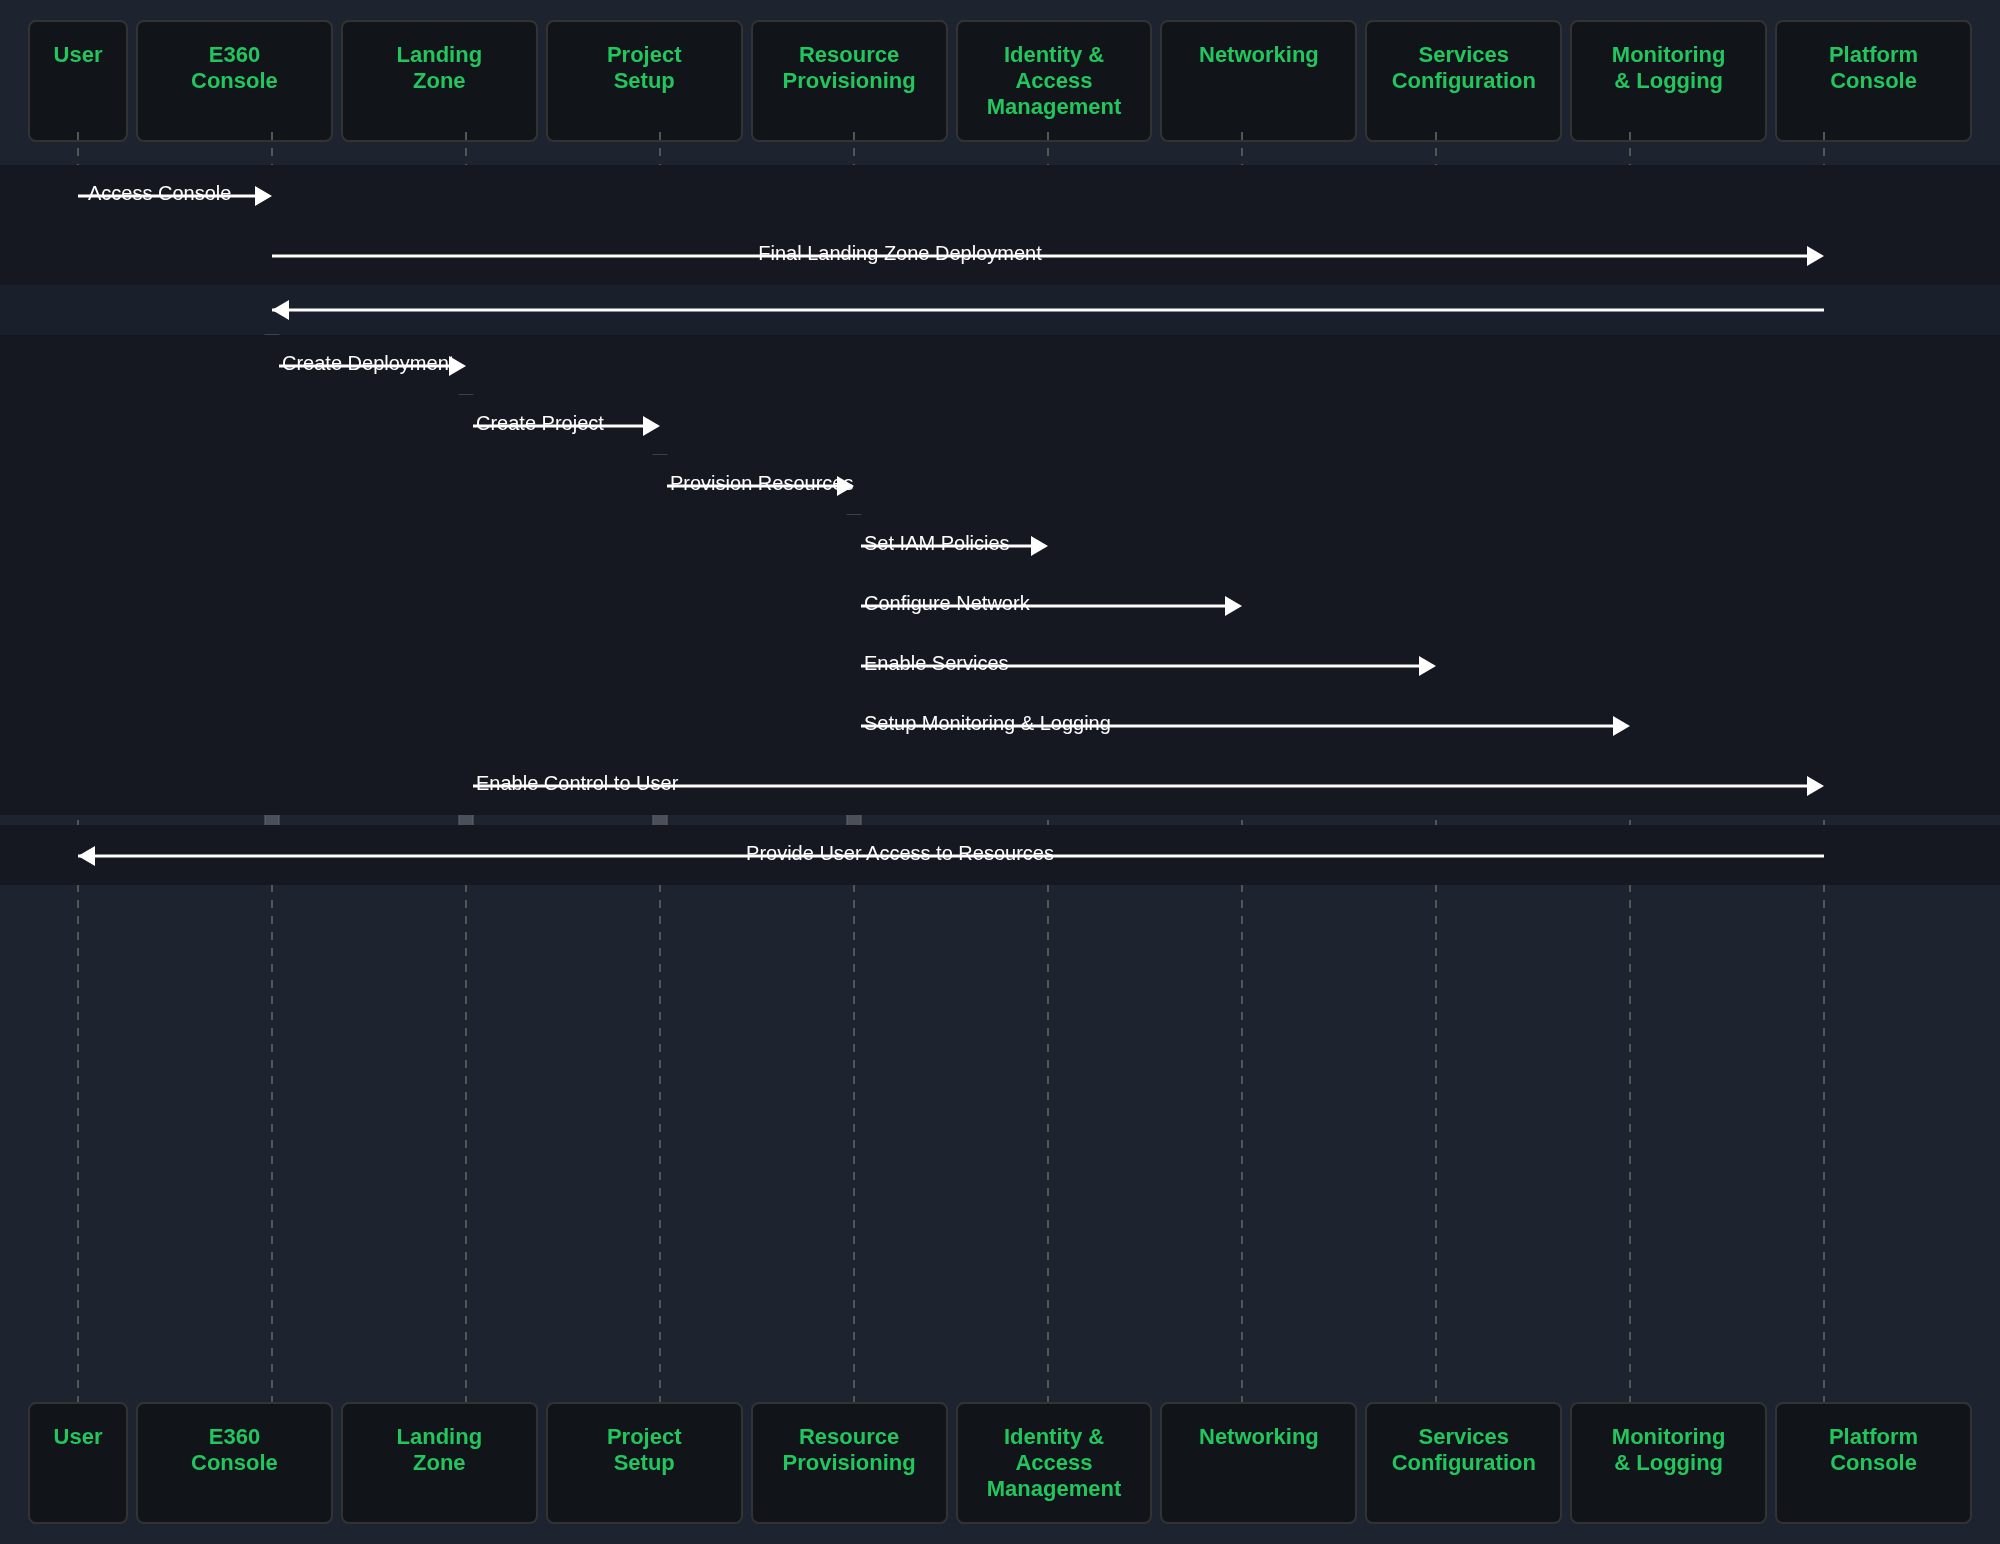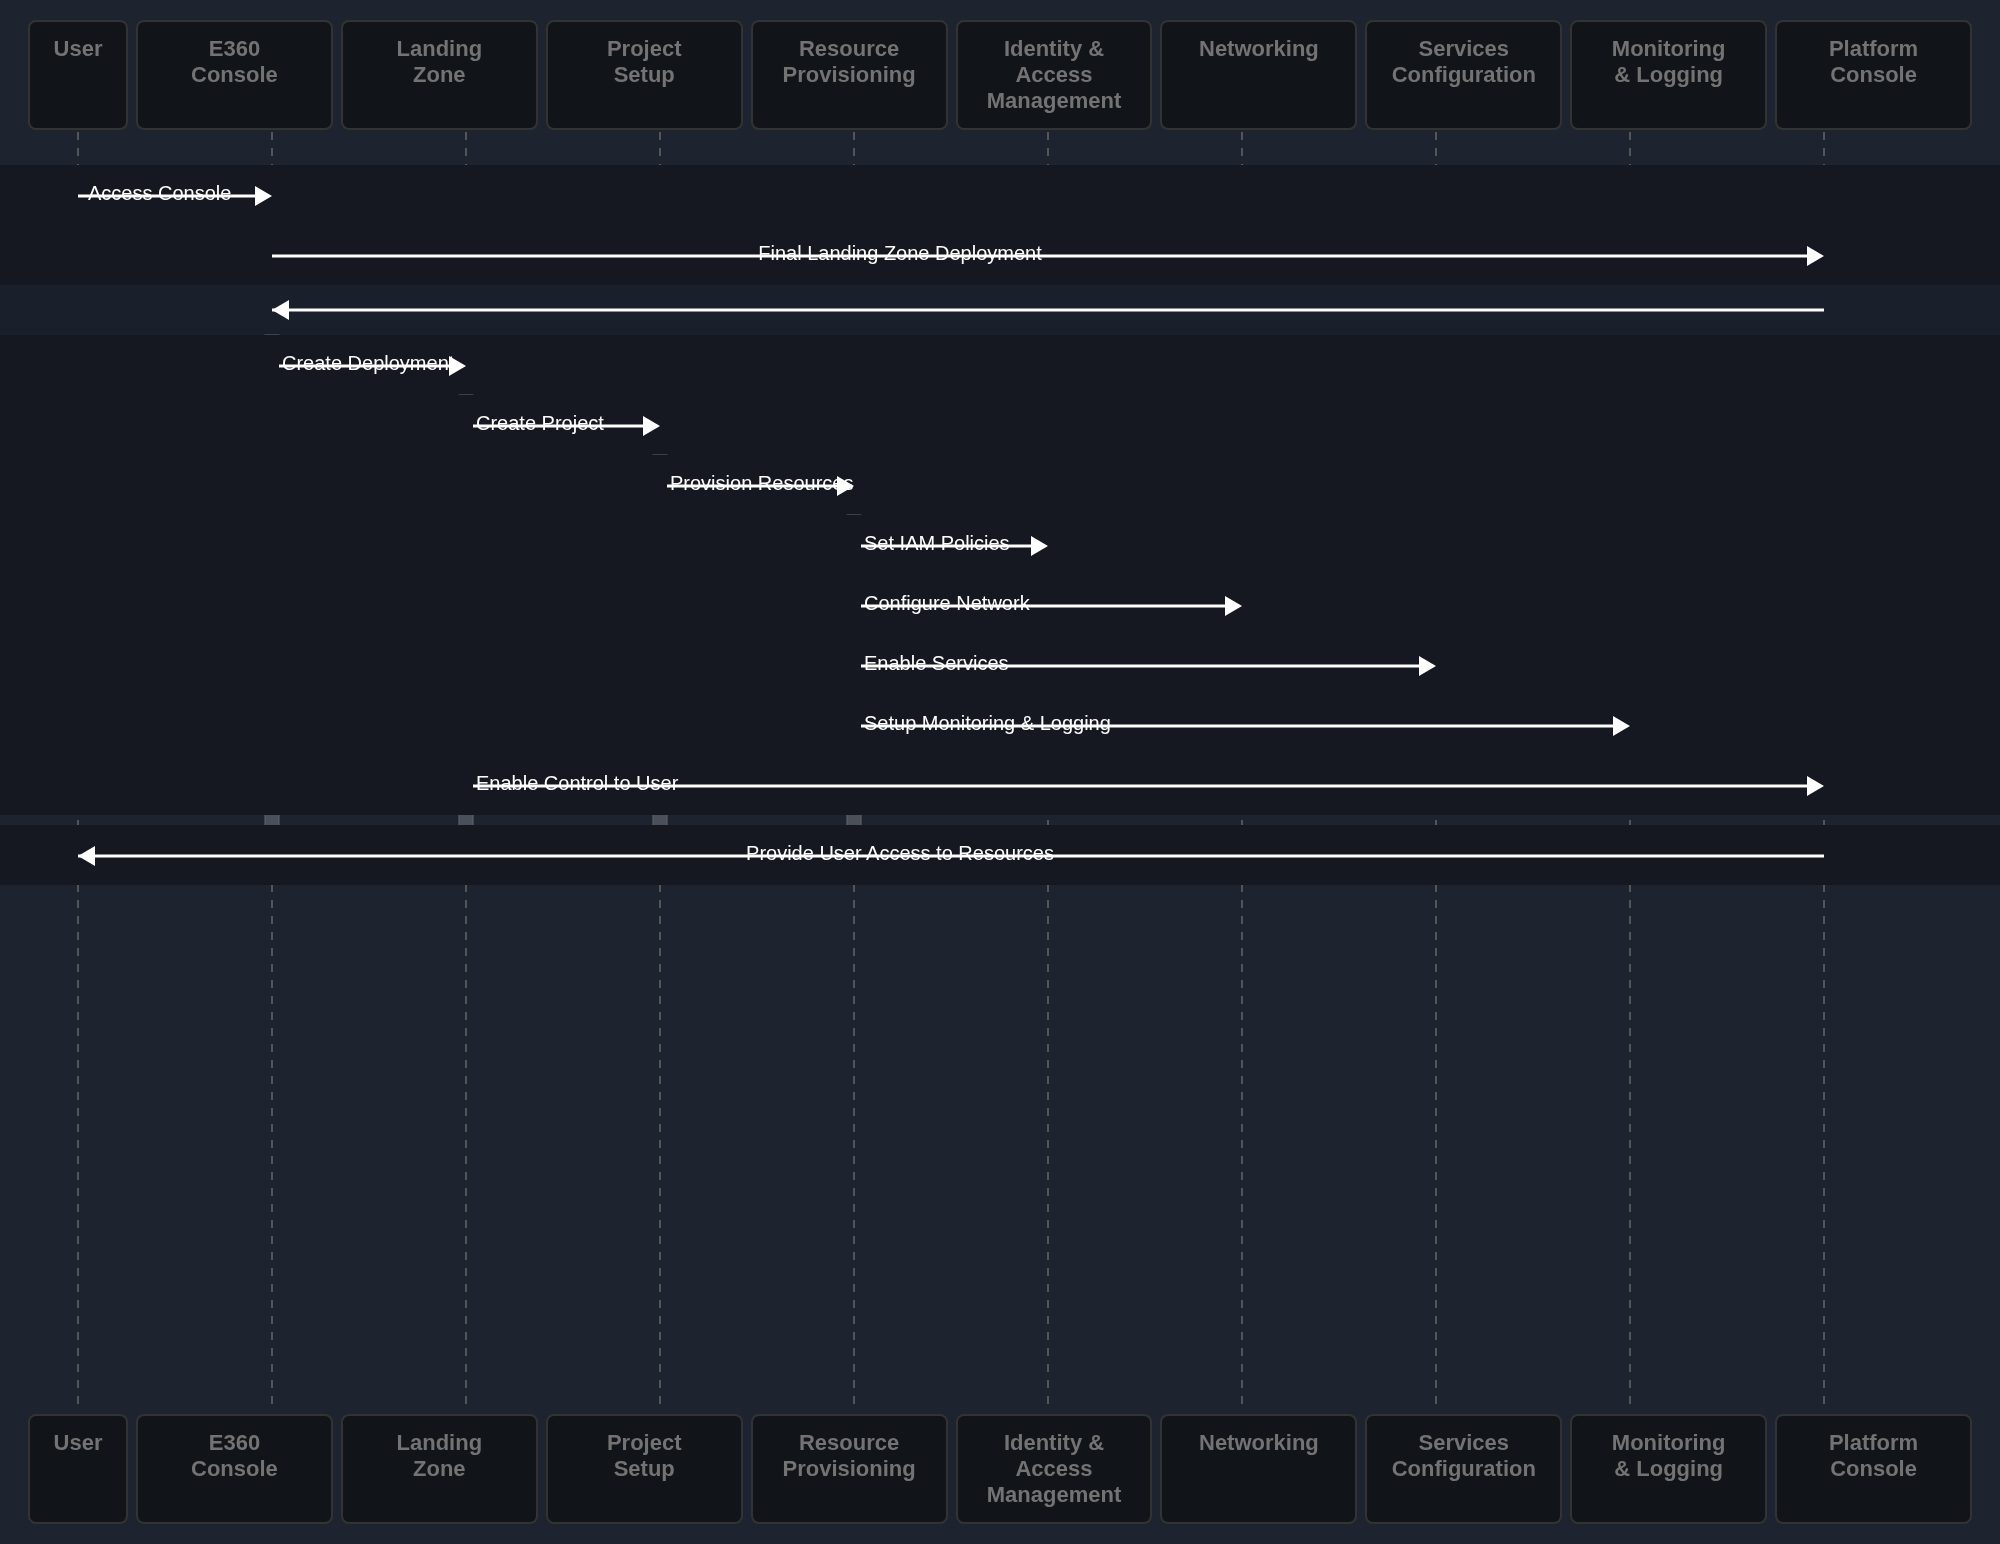--- a/index.html
+++ b/index.html
@@ -14,26 +14,26 @@
 
     .diagram-container {
       width: 2000px;
       height: 1544px;
       position: relative;
       background: #1e2330;
     }
 
     .participant-box {
       background: #111418;
-      color: #737373;
+      color: #22c55e;
       border-radius: 8px;
       font-weight: bold;
       font-size: 22px;
       text-align: center;
-      padding: 14px 10px;
+      padding: 20px 10px;
       border: 2px solid #333;
       flex: 1;
       min-width: 0;
     }
   </style>
 </head>
 <body>
 
 <div class="diagram-container">
 

